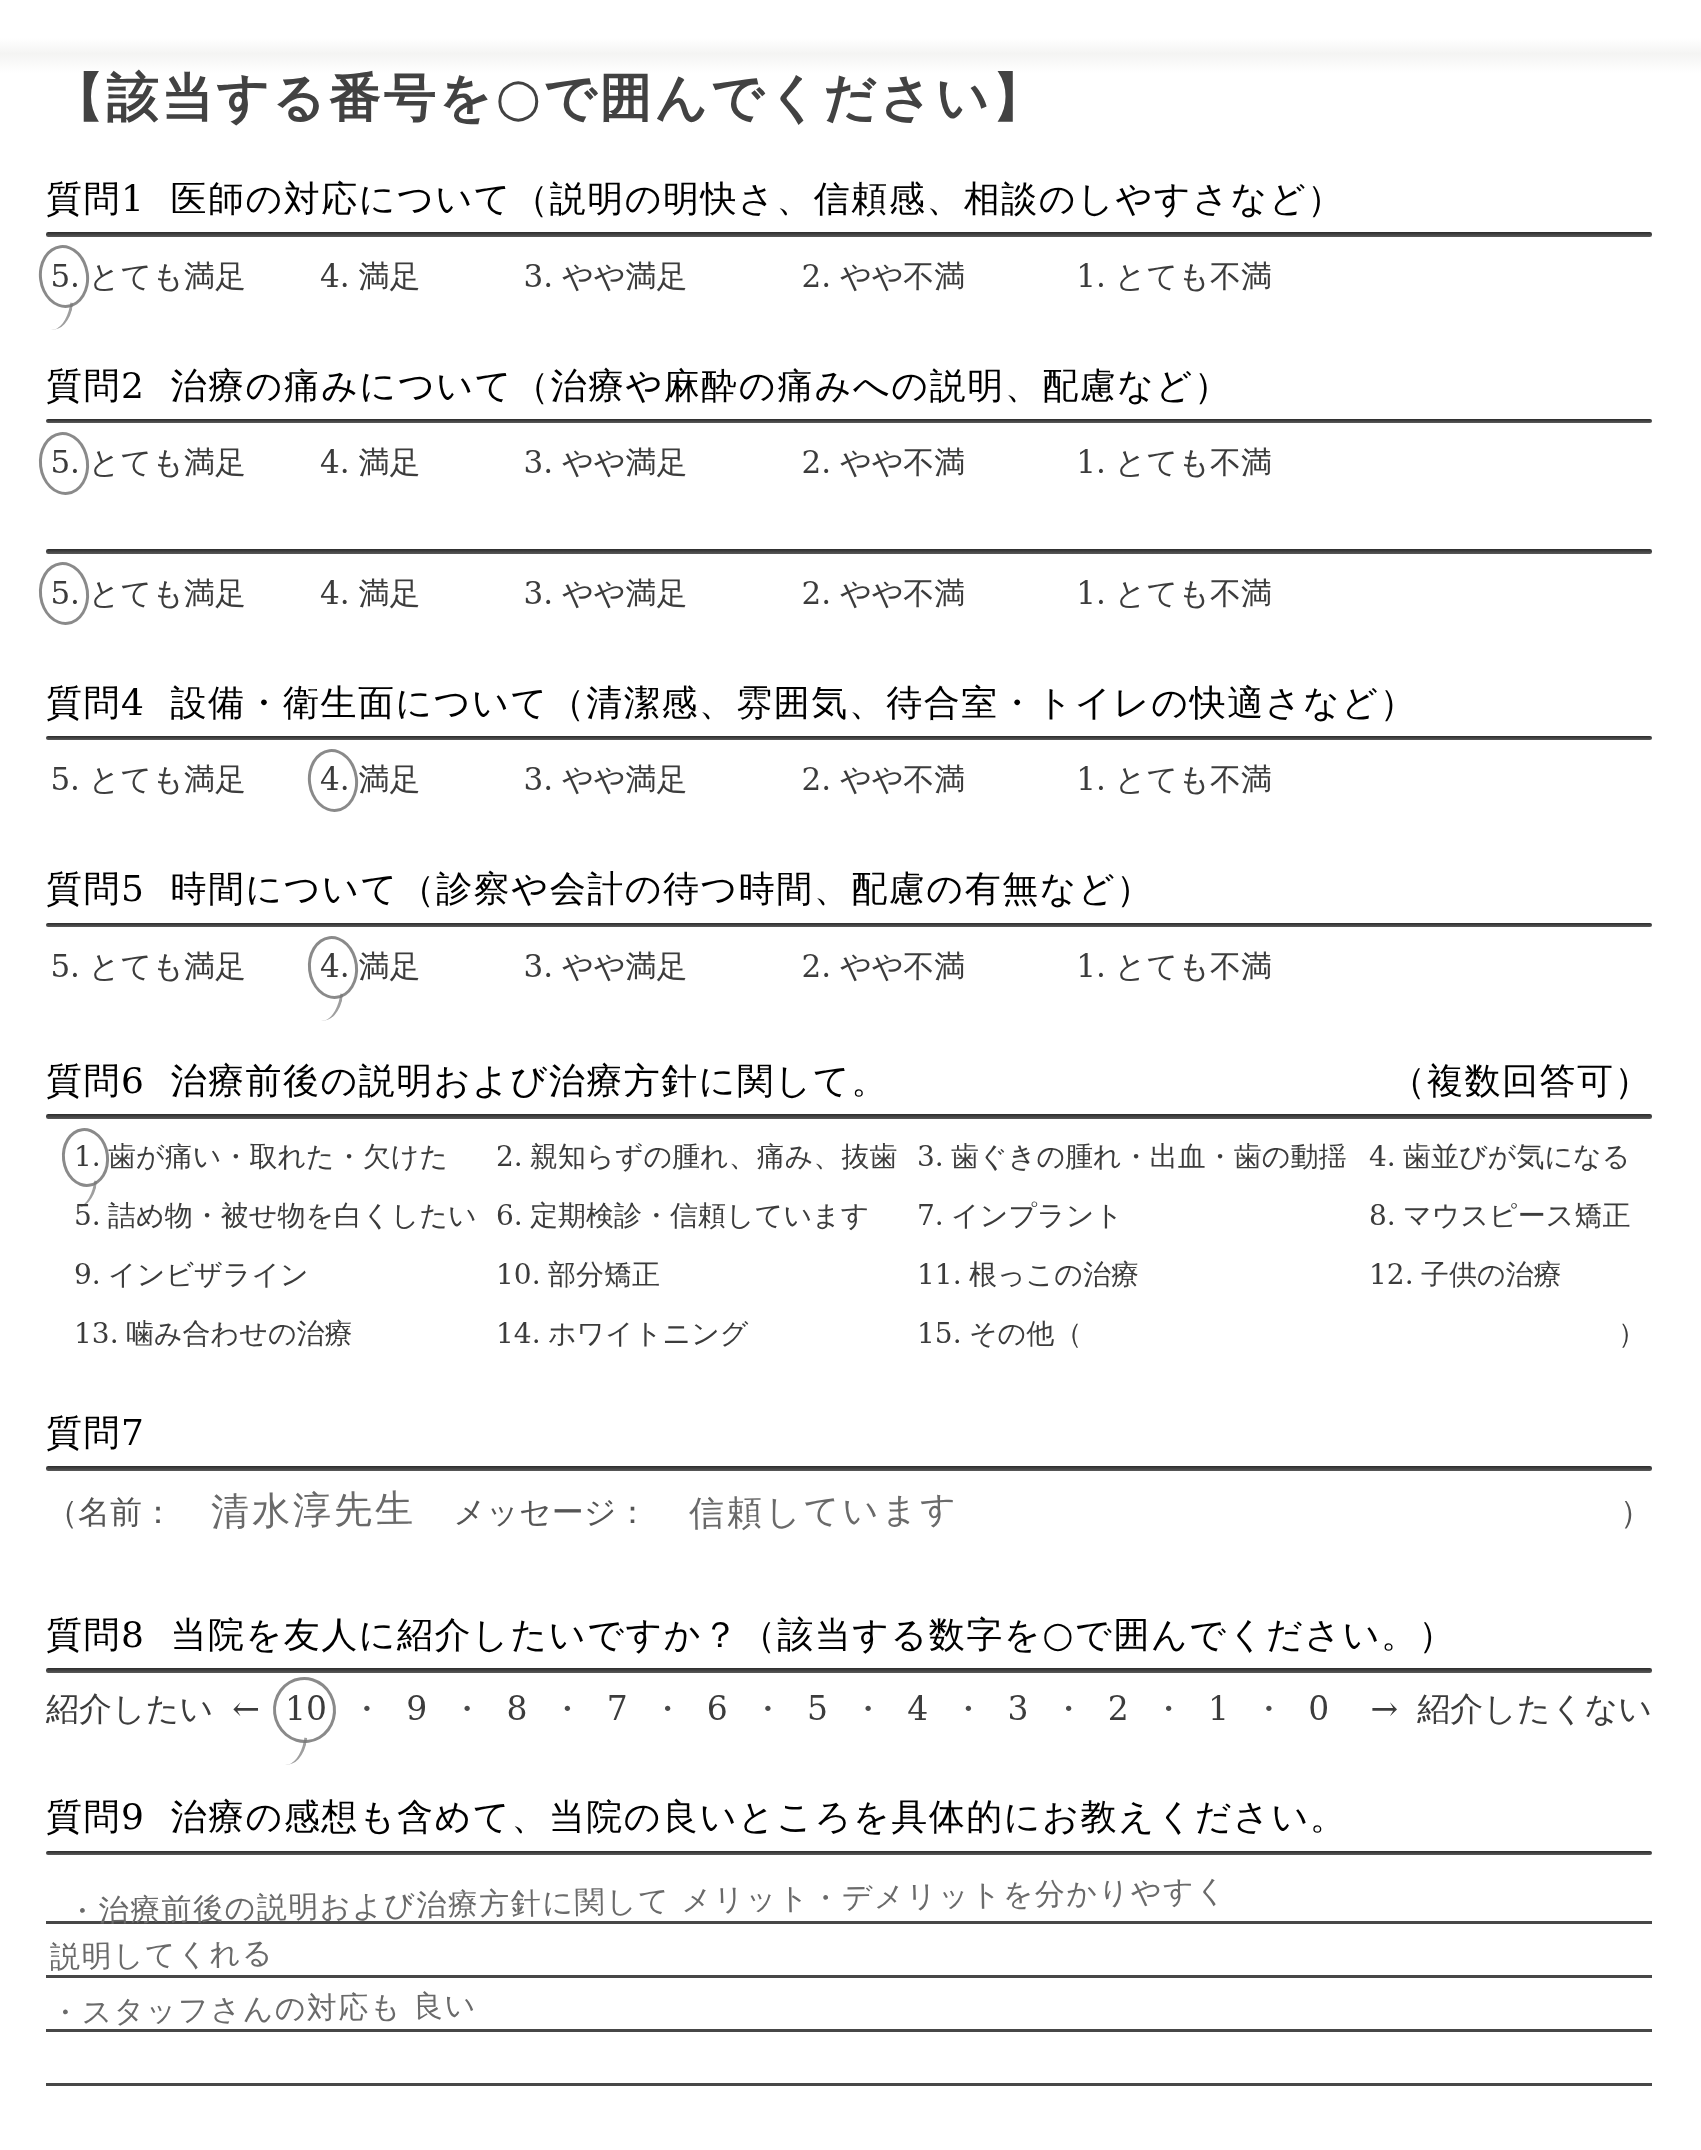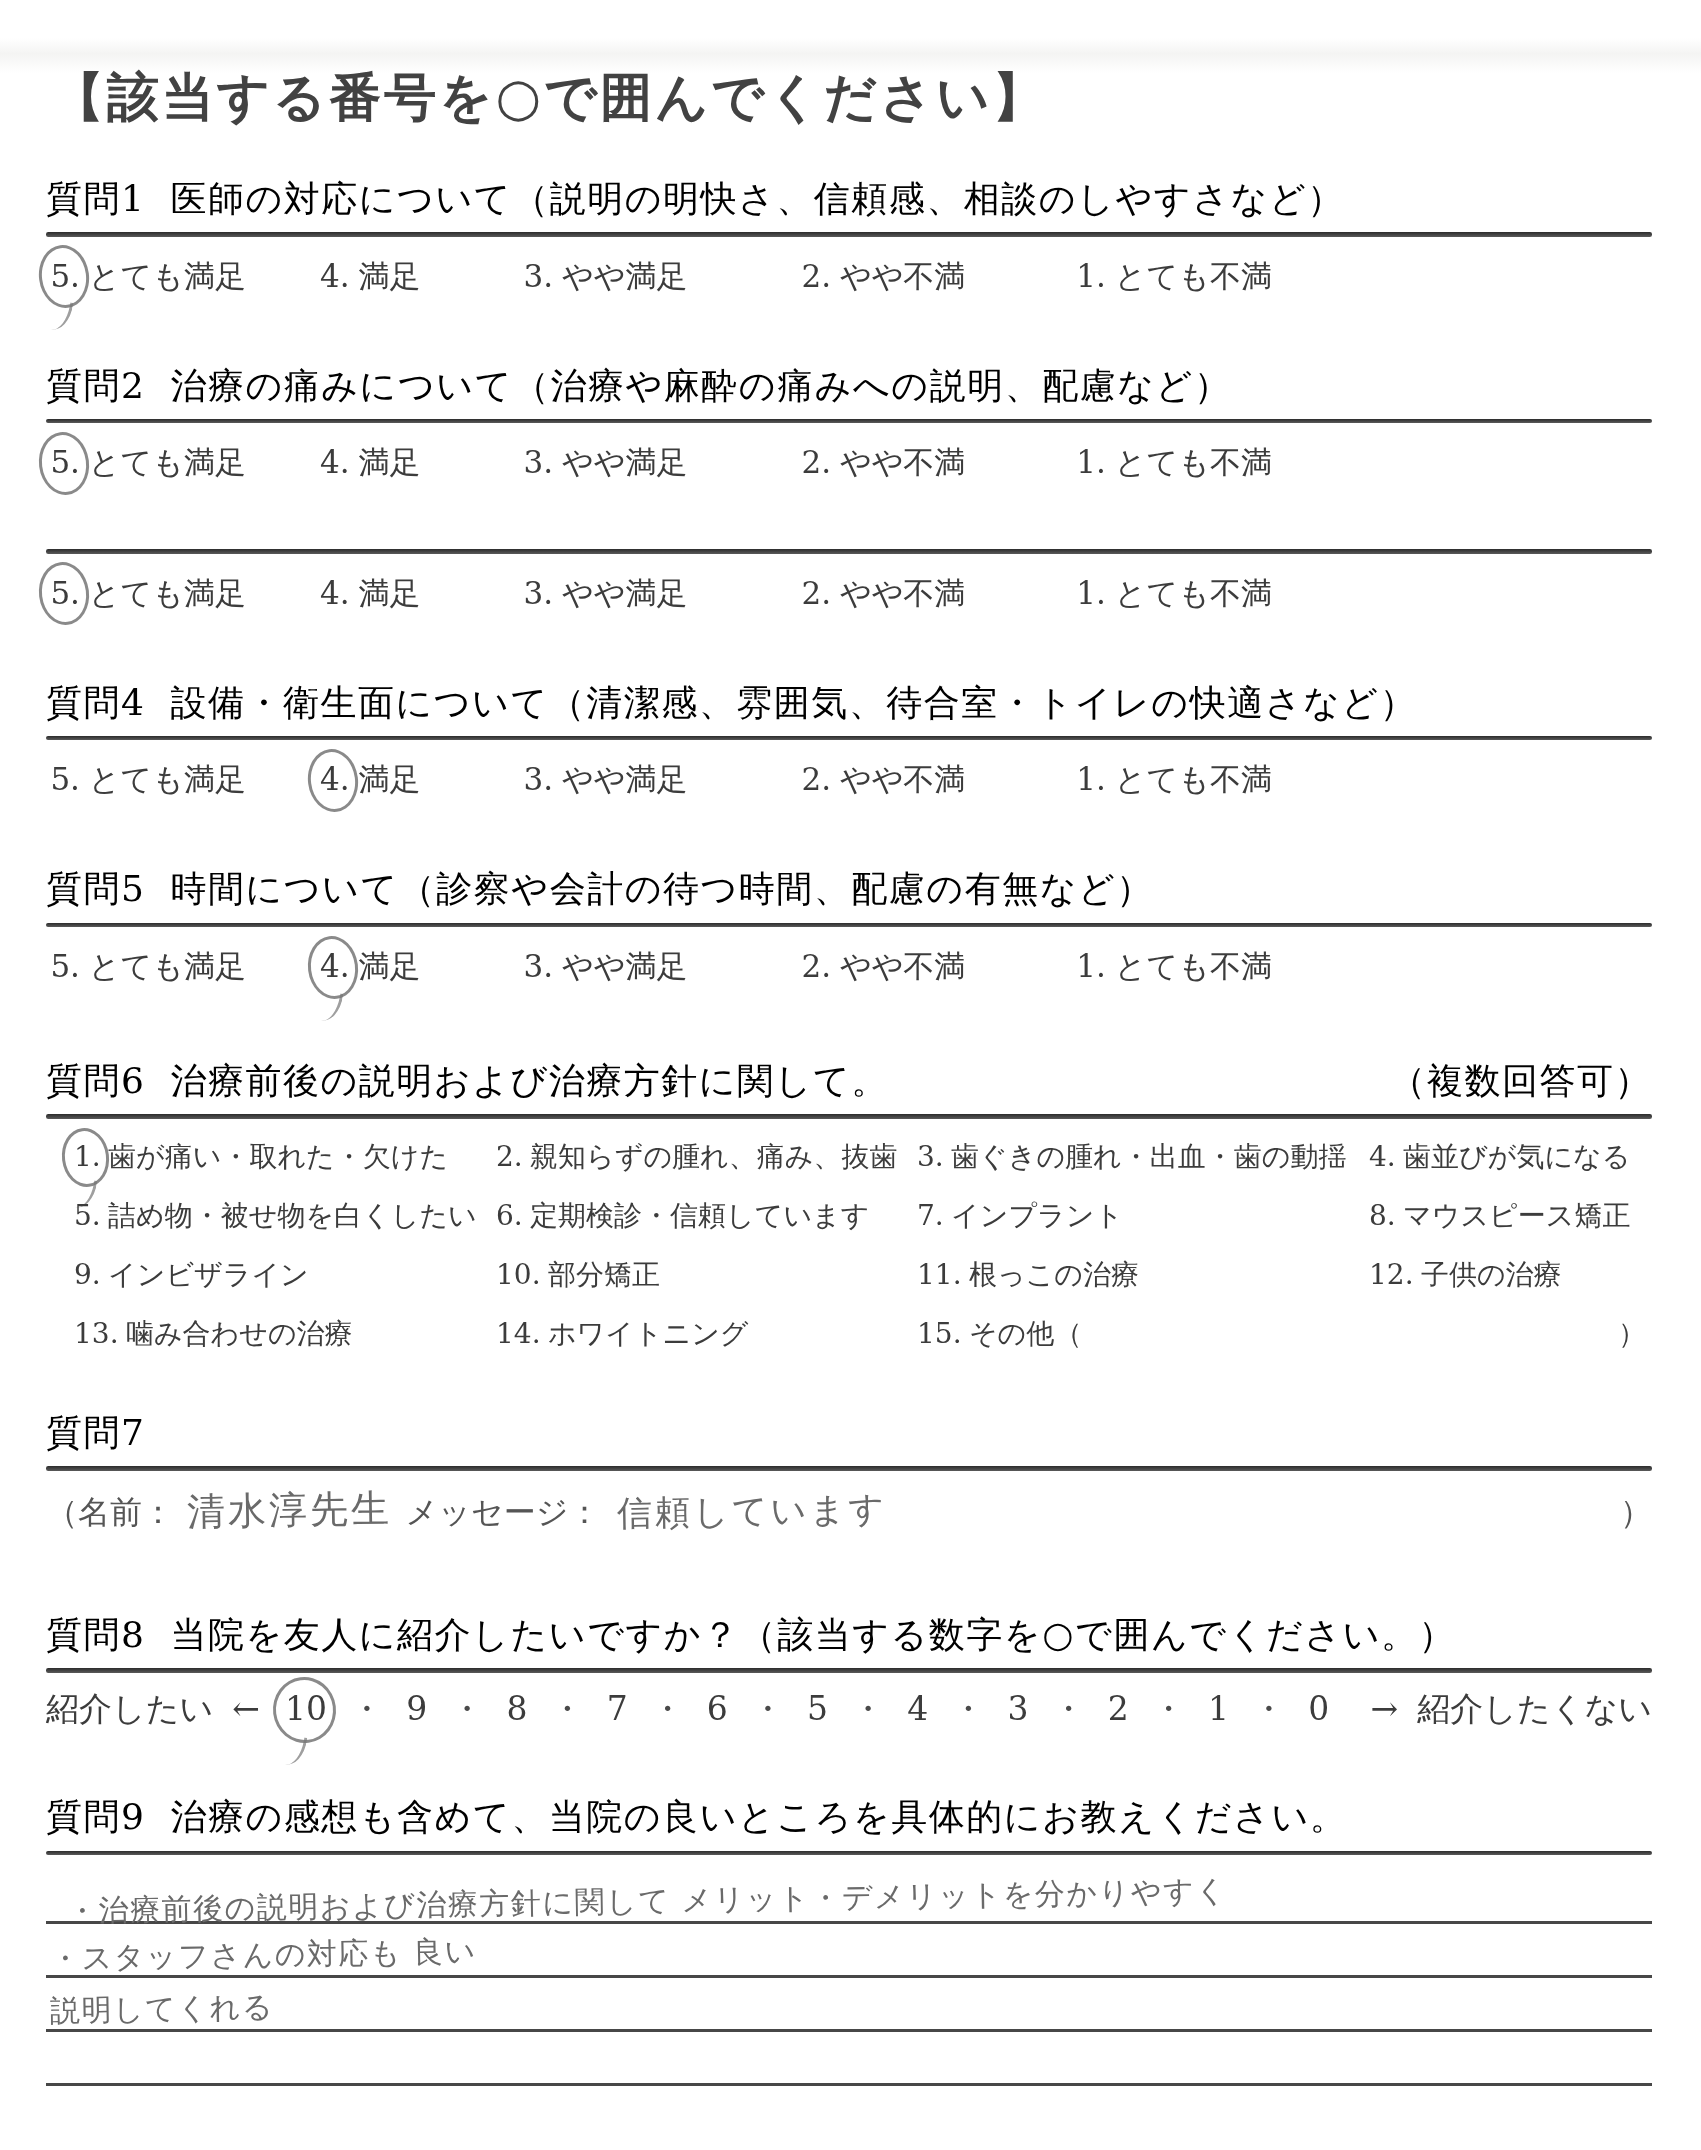--- a/index.html
+++ b/index.html
@@ -30,21 +30,21 @@
   .circled.tail::before{content:"";position:absolute;left:1.5px;bottom:-34px;width:16px;height:29.5px;
     border-right:3px solid rgba(118,118,118,.7);border-radius:0 0 90% 0;transform:rotate(10deg);}
   
   .q6grid{display:grid;grid-template-columns:422px 421px 452px 1fr;row-gap:22px;margin:19px 0 58px 28px;
     font-size:28px;line-height:37px;color:#3c3c3c;}
   .q6opt{display:flex;align-items:baseline;white-space:nowrap;}
   .q6opt .opt-num{margin-right:7.4px;}
   .q6-other{grid-column:3/5;display:flex;align-items:baseline;}
   .q6-other .close-paren{margin-left:auto;margin-right:5.9px;}
   
-  .q7line{display:flex;align-items:baseline;margin:10.3px 0 71px 0;font-size:32px;line-height:58px;color:#555;}
+  .q7line{display:flex;align-items:baseline;margin:10.3px 0 71px 0;font-size:32px;line-height:58px;color:#555;gap:24px;}
   .hand{font-family:"DejaVu Serif","Liberation Serif",serif;color:#6a6a6a;letter-spacing:3px;
     transform:rotate(-1deg);display:inline-block;}
   .q7line .hand-name{font-size:38px;margin:0 13.3px;}
   .q7line .hand-msg{font-size:35px;margin-left:16px;}
   .q7line .close-paren{margin-left:auto;}
   
   .q8row{display:flex;align-items:baseline;margin:14.8px 0 63px 0;font-size:33px;line-height:44px;color:#3c3c3c;}
   .q8row .endlab{white-space:nowrap;}
   .q8row .arrow{margin:0 19px;}
   .q8nums{display:flex;align-items:center;flex:1;justify-content:space-between;padding:0 22px 0 6px;}
@@ -338,24 +338,24 @@
   <section class="qblock q9block">
     <div class="qhead">
       <span class="qlabel">質問9</span>
       <span class="qtext">治療の感想も含めて、当院の良いところを具体的にお教えください。</span>
     </div>
     <div class="rule"></div>
     <div class="ansline mt20">
         <span class="hand">・治療前後の説明および治療方針に関して メリット・デメリットを分かりやすく</span>
       </div>
     <div class="ansline">
-        <span class="hand">・スタッフさんの対応も 良い</span>
+        <span class="hand">説明してくれる</span>
       </div>
     <div class="ansline">
-        <span class="hand">説明してくれる</span>
+        <span class="hand">・スタッフさんの対応も 良い</span>
       </div>
     <div class="ansline">
         <span class="hand"></span>
       </div>
   </section>
 
 </div>
 
 
 </body></html>

